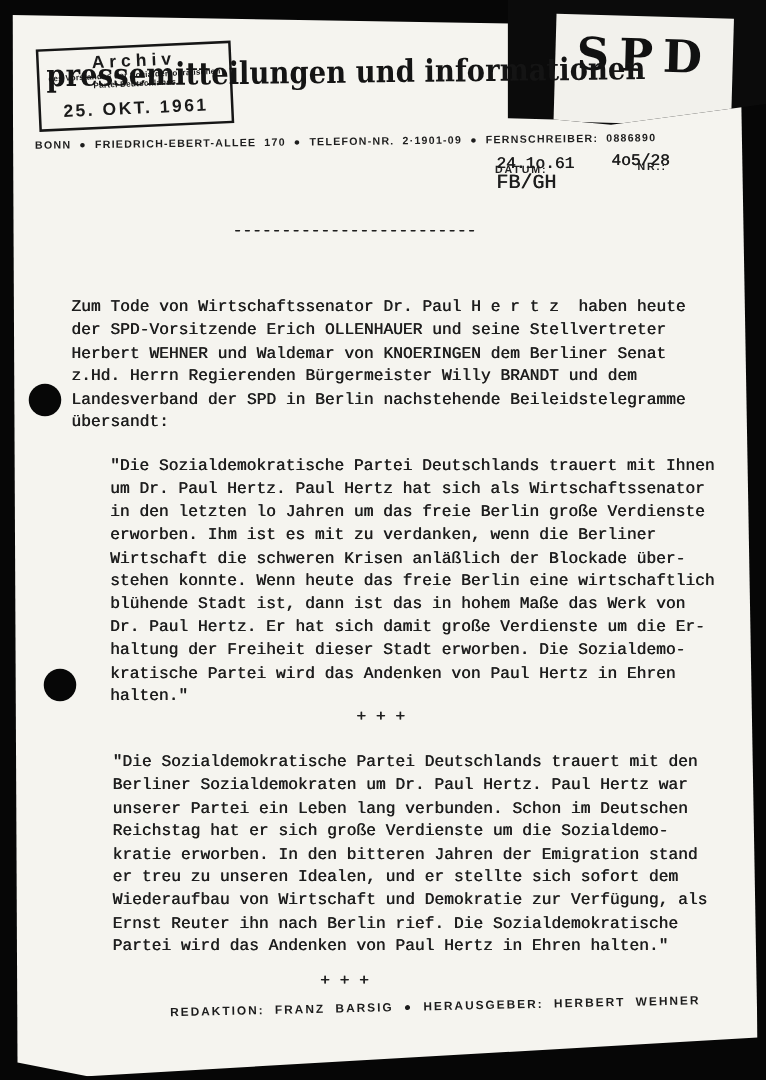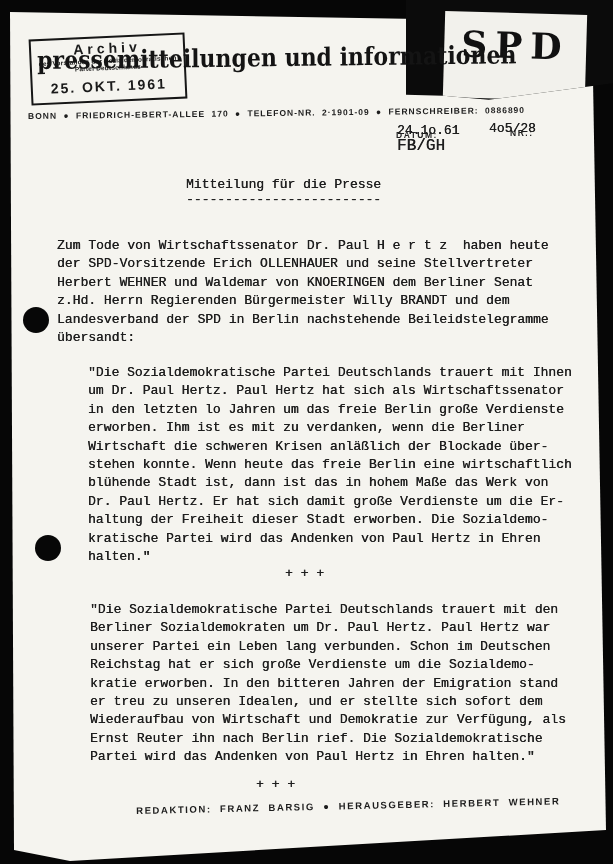--- a/index.html
+++ b/index.html
@@ -98,21 +98,21 @@
   </div>
 
   <div class="address">BONN ● FRIEDRICH-EBERT-ALLEE 170 ● TELEFON-NR. 2·1901-09 ● FERNSCHREIBER: 0886890</div>
 
   <div class="meta-label" style="left:352px;top:130px;">DATUM:</div>
   <div class="typed" style="left:397px;top:123px;text-align:right;">24.1o.61</div>
   <div class="meta-label" style="left:466px;top:128px;">NR.:</div>
   <div class="typed" style="left:489px;top:121px;">4o5/28</div>
   <div class="typed" style="left:397px;top:137px;font-size:16px;">FB/GH</div>
 
-  <div class="typed lines title-block" style="left:186px;top:177px;"><div class="tline">Mitteilung für die Presse</div><div class="tline">-------------------------</div></div>
+  <div class="typed lines title-block" style="left:186px;top:177px;"><div class="tline">-------------------------</div></div>
 
   <div class="typed lines" style="left:57px;top:237px;"><div class="tline">Zum Tode von Wirtschaftssenator Dr. Paul H e r t z  haben heute</div><div class="tline">der SPD-Vorsitzende Erich OLLENHAUER und seine Stellvertreter</div><div class="tline">Herbert WEHNER und Waldemar von KNOERINGEN dem Berliner Senat</div><div class="tline">z.Hd. Herrn Regierenden Bürgermeister Willy BRANDT und dem</div><div class="tline">Landesverband der SPD in Berlin nachstehende Beileidstelegramme</div><div class="tline">übersandt:</div></div>
 
   <div class="typed lines" style="left:88px;top:364px;"><div class="tline">"Die Sozialdemokratische Partei Deutschlands trauert mit Ihnen</div><div class="tline">um Dr. Paul Hertz. Paul Hertz hat sich als Wirtschaftssenator</div><div class="tline">in den letzten lo Jahren um das freie Berlin große Verdienste</div><div class="tline">erworben. Ihm ist es mit zu verdanken, wenn die Berliner</div><div class="tline">Wirtschaft die schweren Krisen anläßlich der Blockade über-</div><div class="tline">stehen konnte. Wenn heute das freie Berlin eine wirtschaftlich</div><div class="tline">blühende Stadt ist, dann ist das in hohem Maße das Werk von</div><div class="tline">Dr. Paul Hertz. Er hat sich damit große Verdienste um die Er-</div><div class="tline">haltung der Freiheit dieser Stadt erworben. Die Sozialdemo-</div><div class="tline">kratische Partei wird das Andenken von Paul Hertz in Ehren</div><div class="tline">halten."</div></div>
 
   <div class="typed" style="left:285px;top:566px;">+ + +</div>
 
   <div class="typed lines" style="left:90px;top:601px;"><div class="tline">"Die Sozialdemokratische Partei Deutschlands trauert mit den</div><div class="tline">Berliner Sozialdemokraten um Dr. Paul Hertz. Paul Hertz war</div><div class="tline">unserer Partei ein Leben lang verbunden. Schon im Deutschen</div><div class="tline">Reichstag hat er sich große Verdienste um die Sozialdemo-</div><div class="tline">kratie erworben. In den bitteren Jahren der Emigration stand</div><div class="tline">er treu zu unseren Idealen, und er stellte sich sofort dem</div><div class="tline">Wiederaufbau von Wirtschaft und Demokratie zur Verfügung, als</div><div class="tline">Ernst Reuter ihn nach Berlin rief. Die Sozialdemokratische</div><div class="tline">Partei wird das Andenken von Paul Hertz in Ehren halten."</div></div>
 
   <div class="typed" style="left:256px;top:777px;">+ + +</div>

